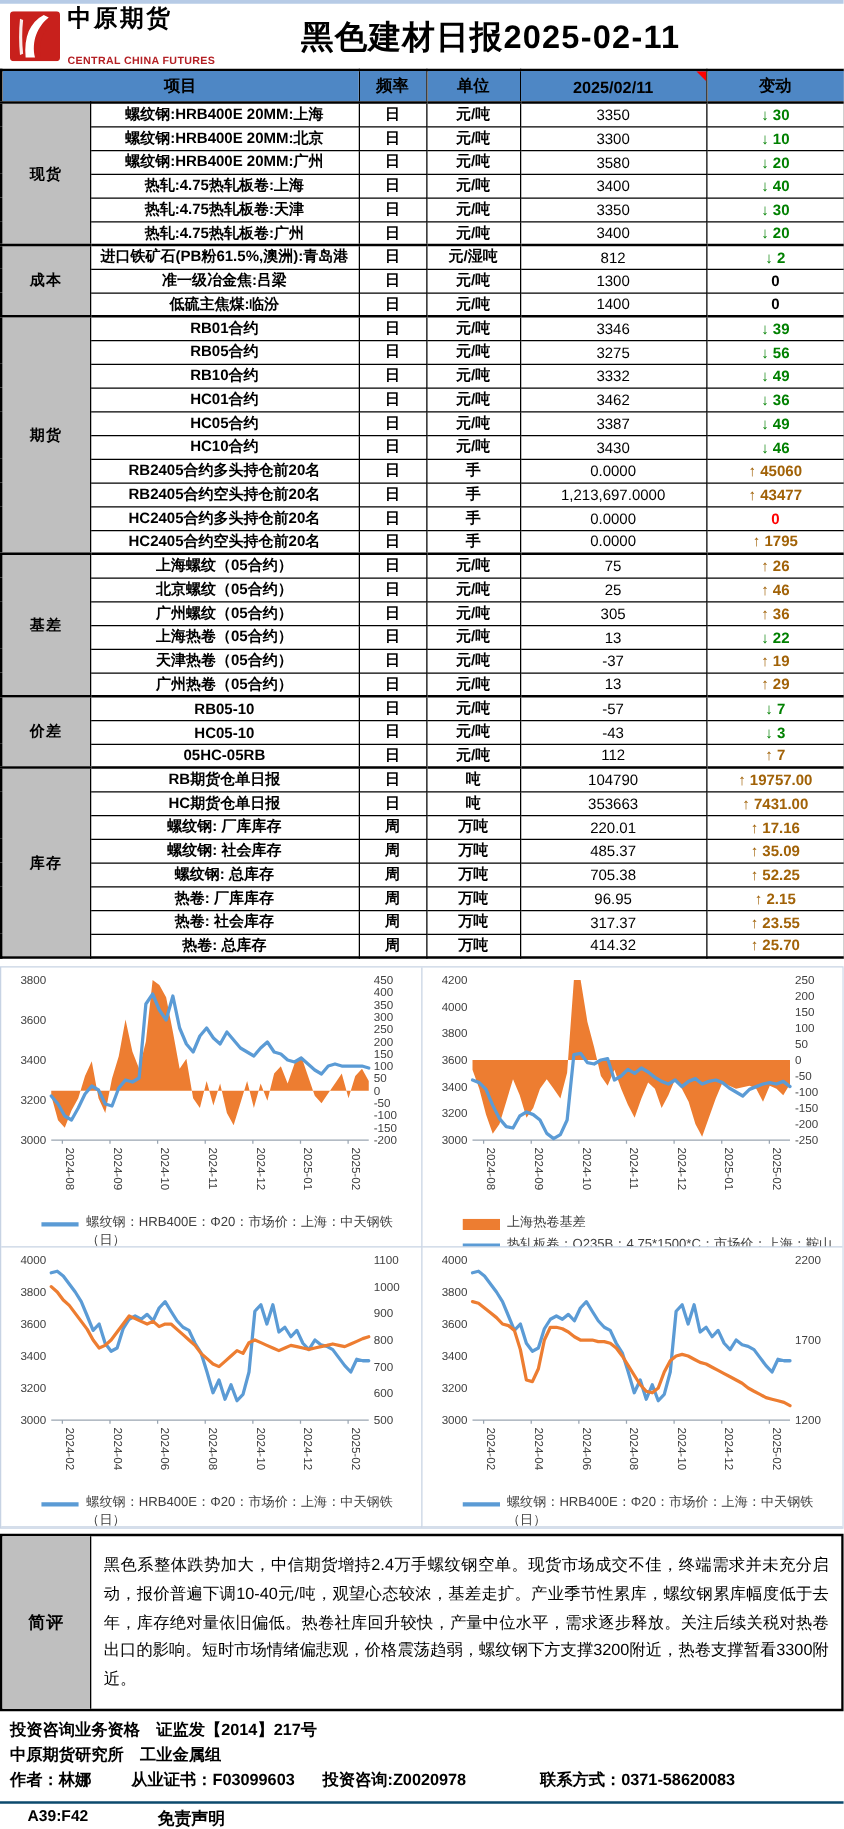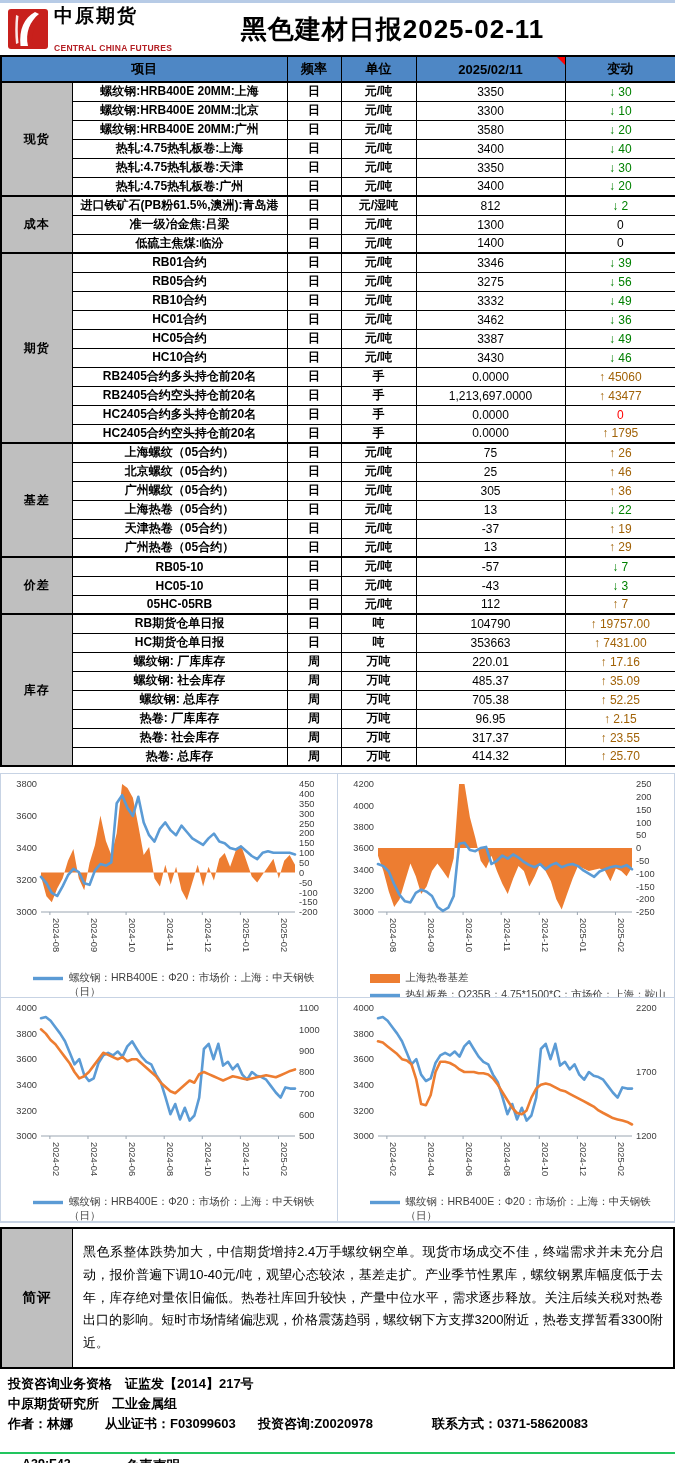--- a/index.html
+++ b/index.html
@@ -35,21 +35,21 @@
   }
   table.main thead th {
     background:#4e87c5; font-weight:bold; font-size:13px; height:26px;
     border-bottom:2px solid #000; position:relative;
   }
   td.group-cell { background:#bfbfbf; font-weight:bold; font-size:13.5px; letter-spacing:1px; }
   tr.group-start td { border-top:2px solid #000; }
   td.item { font-weight:bold; font-size:12px; }
   td.freq, td.unit { font-weight:bold; }
   td.value { font-weight:normal; }
-  td.chg { font-weight:normal; font-size:12.5px; }
+  td.chg { font-weight:bold; font-size:12.5px; }
   .chg-up { color:#a16207; } .chg-down { color:#008000; }
   .chg-zero { color:#000; } .chg-zero-red { color:#ff0000; }
   .corner-flag { position:absolute; top:0; right:0; width:0; height:0;
     border-left:8px solid transparent; border-top:8px solid #ff0000; }
 
   
   .charts-gap { height:6px; }
   .charts-grid { display:grid; grid-template-columns:1fr 1fr; border:1px solid #c7d3e4; }
   .chart-panel { padding:4px 2px 2px 2px; border-right:1px solid #c7d3e4; border-bottom:1px solid #c7d3e4; height:224px; overflow:hidden; }
   .chart-panel:nth-child(2n) { border-right:none; }
@@ -59,21 +59,21 @@
 
   
   .commentary { display:flex; border-top:2px solid #000; border-bottom:2px solid #000;
      border-left:2px solid #000; border-right:2px solid #000; min-height:116px; margin-top:4px; }
   .commentary-label { width:71px; background:#bfbfbf; border-right:1px solid #000;
      display:flex; align-items:center; justify-content:center;
      font-weight:bold; font-size:13.5px; letter-spacing:1px; }
   .commentary-text { flex:1; padding:12px 10px; font-size:13px; line-height:1.75; text-align:justify; }
 
   
-  .footer-info { padding:5px 8px 18px 8px; border-bottom:2px solid #22c55e; }
+  .footer-info { padding:5px 8px 7px 8px; border-bottom:2px solid #0c4a6e; }
   .footer-info .fline { font-weight:bold; font-size:13px; line-height:1.55; }
   .fline-3 { display:flex; gap:0; }
   .fline-3 span { display:inline-block; }
   .f-author { width:97px; } .f-license { width:153px; } .f-advisory { width:174px; }
 
   .disclaimer { padding:3px 6px 6px 6px; border-bottom:2px solid #000; }
   .disclaimer-head { display:flex; font-weight:bold; font-size:12.5px; margin-bottom:1px; }
   .cell-ref { width:120px; padding-left:16px; }
   .disclaimer-title { font-size:13.5px; }
   .disclaimer-body { font-weight:bold; font-size:13.2px; line-height:1.42; text-align:justify; }

